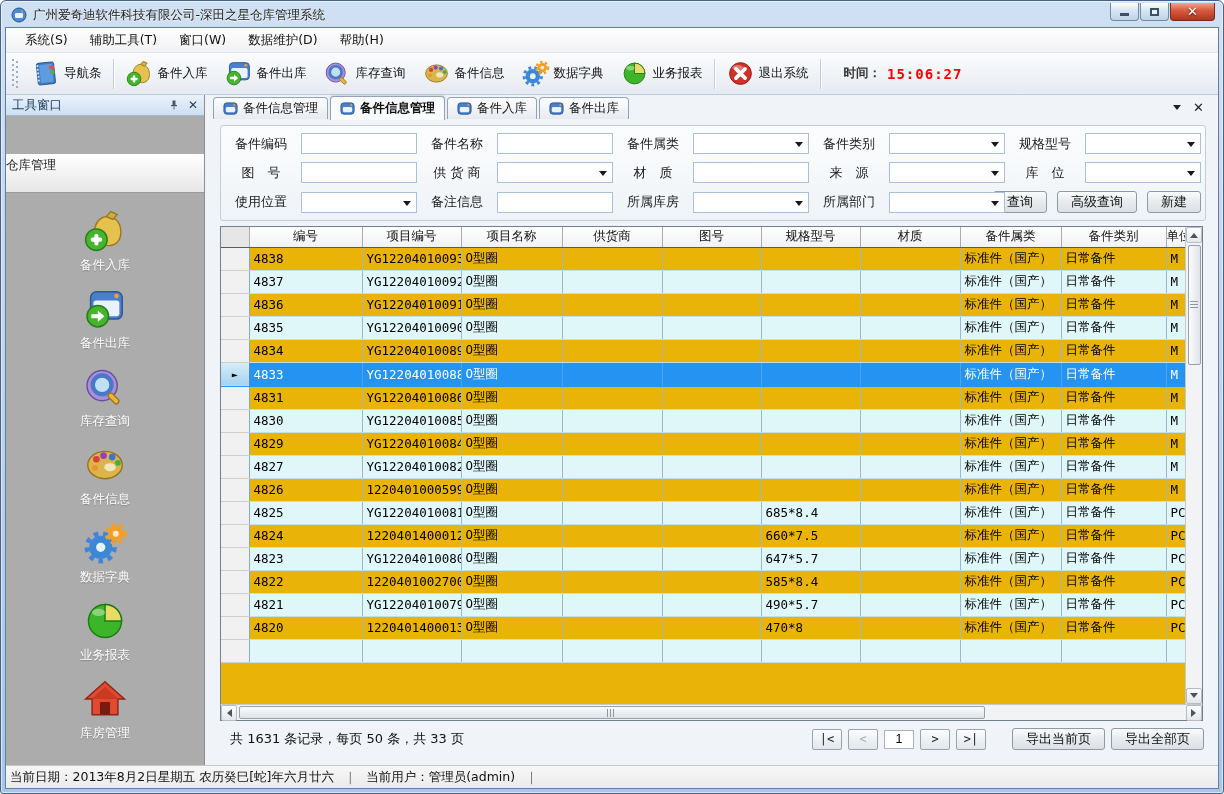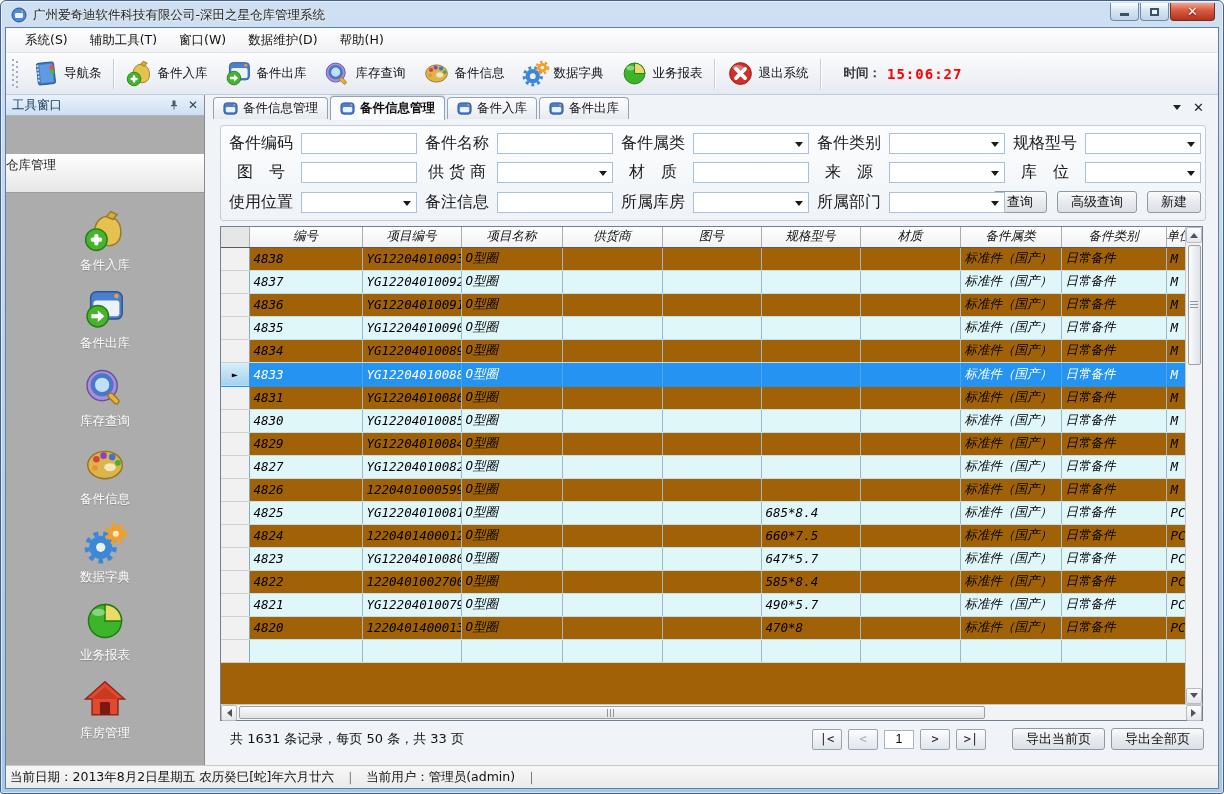--- a/index.html
+++ b/index.html
@@ -75,33 +75,33 @@
   .tab-icon { width:15px; height:15px; flex:none; }
   .tabstrip-right { margin-left:auto; display:flex; align-items:center; gap:12px; padding:0 6px 6px 0; }
   .tab-drop { width:0; height:0; border:4px solid transparent; border-top:5px solid #222; margin-top:4px; }
   .tab-x { font-size:13px; color:#222; line-height:1; }
 
   
   .search-panel { margin:5px 12px 3px 15px; flex:none; border:1px solid #C4CCD4; border-radius:3px;
     background:linear-gradient(#FCFDFE,#EFF3F7); padding:7px 8px;
     display:grid; grid-template-columns:64px 116px 64px 116px 64px 116px 64px 116px 64px 116px;
     column-gap:8px; row-gap:8px; align-items:center; }
-  .f-label { text-align:center; color:#1A1A1A; white-space:nowrap; font-size:16px; }
+  .f-label { text-align:center; color:#1A1A1A; white-space:nowrap; font-size:13px; }
   .f-ctrl { height:21px; background:#fff; border:1px solid #A9C0DA; position:relative; }
   .f-select::after { content:""; position:absolute; right:5px; top:8px;
     border:4px solid transparent; border-top:5px solid #1A1A1A; }
   .form-buttons { grid-column:9 / 11; display:flex; gap:10px; justify-content:flex-end; }
   .btn { height:22px; padding:0 13px; border:1px solid #8E9AA5; border-radius:3px;
     background:linear-gradient(#FAFBFC,#E9ECEF 45%,#DCE0E5); font-size:13px; color:#111;
     display:flex; align-items:center; white-space:nowrap; }
 
   
   .table-wrap { flex:1; min-height:0; margin:2px 12px 0 15px; display:flex; flex-direction:column; width:983px; }
   .grid-row { flex:1; min-height:0; display:flex; border:1px solid #708090; border-bottom:none; background:#fff; }
-  .grid-scroll { width:966px; overflow:hidden; background:#a16207;font-style:italic; }
+  .grid-scroll { width:966px; overflow:hidden; background:#eab308; }
   table.grid { border-collapse:collapse; table-layout:fixed; width:966px; }
   .grid col.c-sel{width:28px}.grid col.c1{width:113px}.grid col.c2{width:99px}.grid col.c3{width:101px}
   .grid col.c4{width:100px}.grid col.c5{width:99px}.grid col.c6{width:99px}.grid col.c7{width:100px}
   .grid col.c8{width:101px}.grid col.c9{width:105px}.grid col.c10{width:21px}
   .grid th { height:20px; font-weight:normal; font-size:12.5px; color:#111; text-align:center;
     background:linear-gradient(#FFFFFF,#F0F1F2); border-right:1px solid #ADADAD; border-bottom:1px solid #5A5A5A;
     overflow:hidden; white-space:nowrap; }
   .grid th.selhead { background:#E6E6E6; }
   .grid td { height:23px; font-size:12.5px; color:#000; padding:0 4px;
     font-family:"DejaVu Sans Mono","DejaVu Sans","Liberation Sans",sans-serif;

